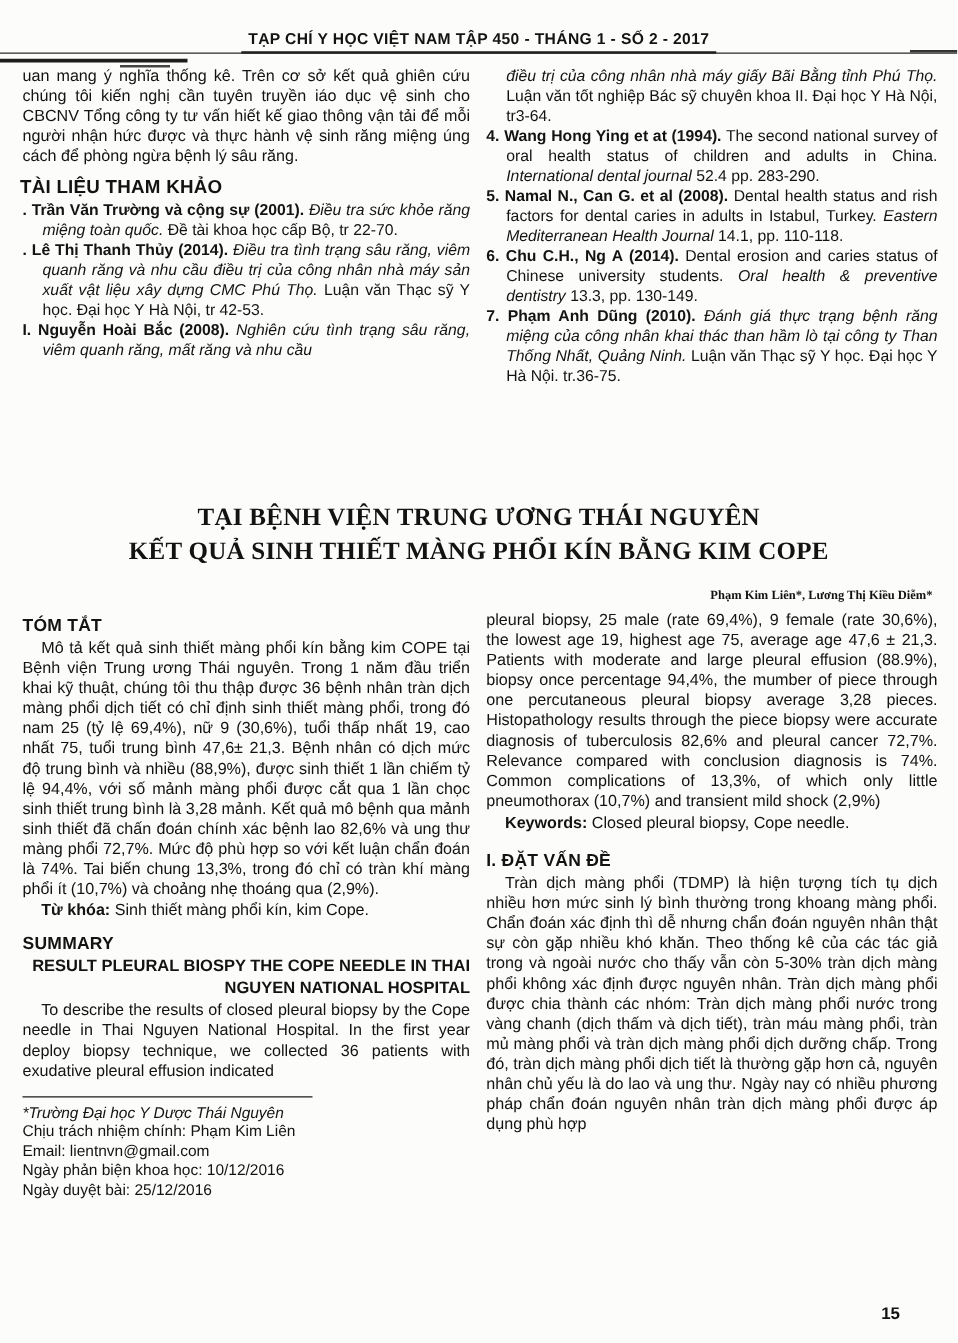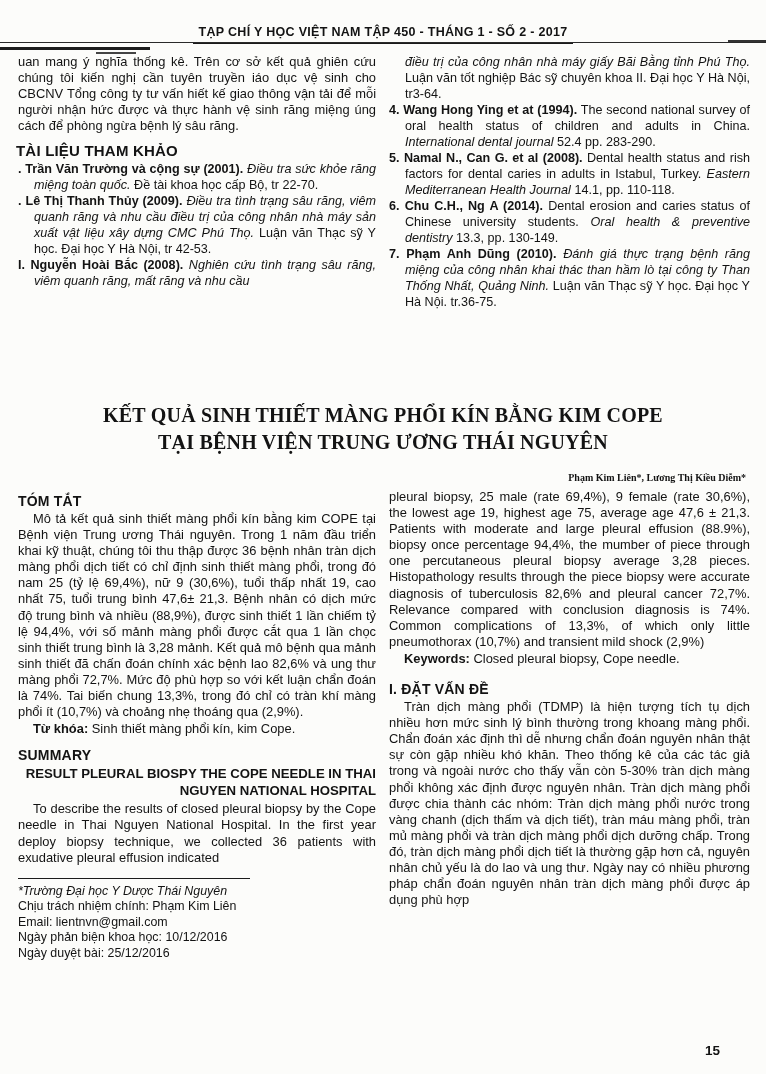--- a/index.html
+++ b/index.html
@@ -141,21 +141,21 @@
   <div class="scan-dash-3"></div>
 
   <div class="cols top-section">
     <div class="col-left">
       <p class="para">uan mang ý nghĩa thống kê. Trên cơ sở kết quả ghiên cứu chúng tôi kiến nghị cần tuyên truyền iáo dục vệ sinh cho CBCNV Tổng công ty tư vấn hiết kế giao thông vận tải để mỗi người nhận hức được và thực hành vệ sinh răng miệng úng cách để phòng ngừa bệnh lý sâu răng.</p>
       <div class="refs-heading">TÀI LIỆU THAM KHẢO</div>
       <div class="ref">
         <b><span>.</span> <span>Trần Văn Trường và cộng sự (2001).</span></b><span> </span><i>Điều tra sức khỏe răng miệng toàn quốc.</i><span> Đề tài khoa học cấp Bộ, tr 22-70.</span>
       </div>
       <div class="ref">
-        <b><span>.</span> <span>Lê Thị Thanh Thủy (2009).</span></b><span> </span><i>Điều tra tình trạng sâu răng, viêm quanh răng và nhu cầu điều trị của công nhân nhà máy sản xuất vật liệu xây dựng CMC Phú Thọ.</i><span> Luận văn Thạc sỹ Y học. Đại học Y Hà Nội, tr 42-53.</span>
+        <b><span>.</span> <span>Lê Thị Thanh Thủy (2014).</span></b><span> </span><i>Điều tra tình trạng sâu răng, viêm quanh răng và nhu cầu điều trị của công nhân nhà máy sản xuất vật liệu xây dựng CMC Phú Thọ.</i><span> Luận văn Thạc sỹ Y học. Đại học Y Hà Nội, tr 42-53.</span>
       </div>
       <div class="ref">
         <b><span>I.</span> <span>Nguyễn Hoài Bắc (2008).</span></b><span> </span><i>Nghiên cứu tình trạng sâu răng, viêm quanh răng, mất răng và nhu cầu</i><span></span>
       </div>
     </div>
     <div class="col-right">
       <div class="ref" style="padding-left:16px; text-indent:0;">
         <i>điều trị của công nhân nhà máy giấy Bãi Bằng tỉnh Phú Thọ.</i><span> Luận văn tốt nghiệp Bác sỹ chuyên khoa II. Đại học Y Hà Nội, tr3-64.</span>
       </div>
       <div class="ref">
@@ -167,22 +167,22 @@
       <div class="ref">
         <b><span>6.</span> <span>Chu C.H., Ng A (2014).</span></b><span> Dental erosion and caries status of Chinese university students. </span><i>Oral health &amp; preventive dentistry</i><span> 13.3, pp. 130-149.</span>
       </div>
       <div class="ref">
         <b><span>7.</span> <span>Phạm Anh Dũng (2010).</span></b><span> </span><i>Đánh giá thực trạng bệnh răng miệng của công nhân khai thác than hầm lò tại công ty Than Thống Nhất, Quảng Ninh.</i><span> Luận văn Thạc sỹ Y học. Đại học Y Hà Nội. tr.36-75.</span>
       </div>
     </div>
   </div>
 
   <div class="article-title">
+    <div>TẠI BỆNH VIỆN TRUNG ƯƠNG THÁI NGUYÊN</div>
     <div>KẾT QUẢ SINH THIẾT MÀNG PHỔI KÍN BẰNG KIM COPE</div>
-    <div>TẠI BỆNH VIỆN TRUNG ƯƠNG THÁI NGUYÊN</div>
   </div>
   <div class="authors">Phạm Kim Liên*, Lương Thị Kiều Diễm*</div>
 
   <div class="cols body-section">
     <div class="col-left">
       <div class="sec-heading">TÓM TẮT</div>
       <p class="para indent">Mô tả kết quả sinh thiết màng phổi kín bằng kim COPE tại Bệnh viện Trung ương Thái nguyên. Trong 1 năm đầu triển khai kỹ thuật, chúng tôi thu thập được 36 bệnh nhân tràn dịch màng phổi dịch tiết có chỉ định sinh thiết màng phổi, trong đó nam 25 (tỷ lệ 69,4%), nữ 9 (30,6%), tuổi thấp nhất 19, cao nhất 75, tuổi trung bình 47,6± 21,3. Bệnh nhân có dịch mức độ trung bình và nhiều (88,9%), được sinh thiết 1 lần chiếm tỷ lệ 94,4%, với số mảnh màng phổi được cắt qua 1 lần chọc sinh thiết trung bình là 3,28 mảnh. Kết quả mô bệnh qua mảnh sinh thiết đã chấn đoán chính xác bệnh lao 82,6% và ung thư màng phổi  72,7%. Mức độ phù hợp so với kết luận chẩn đoán là 74%. Tai biến chung 13,3%, trong đó chỉ có tràn khí màng phổi ít (10,7%) và choảng nhẹ thoáng qua  (2,9%).</p>
       <p class="para indent kw-line"><b>Từ khóa:</b><span> Sinh thiết màng phổi kín, kim Cope.</span></p>
       <div class="gap6"></div>
       <div class="sec-heading">SUMMARY</div>

